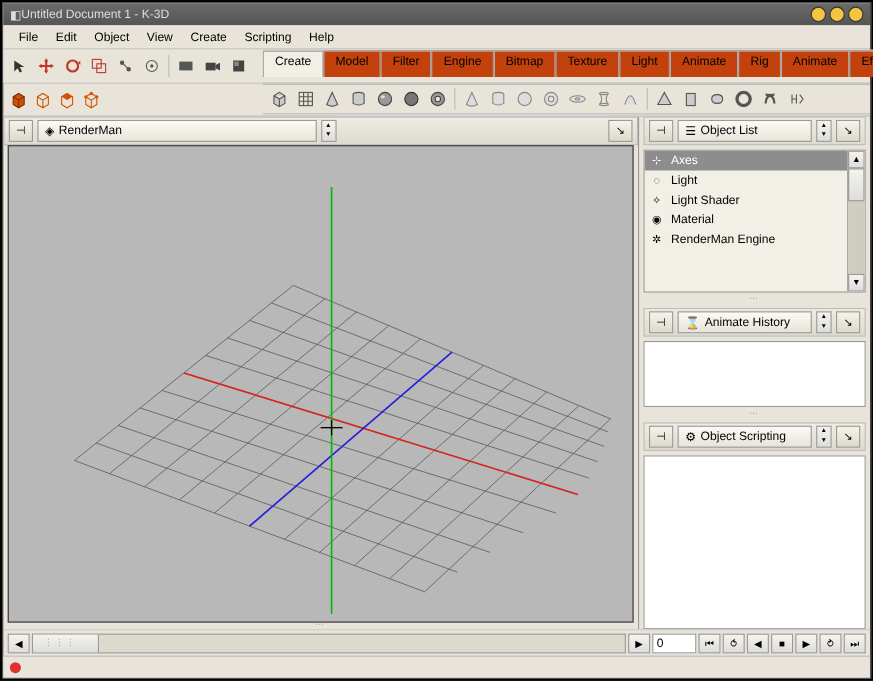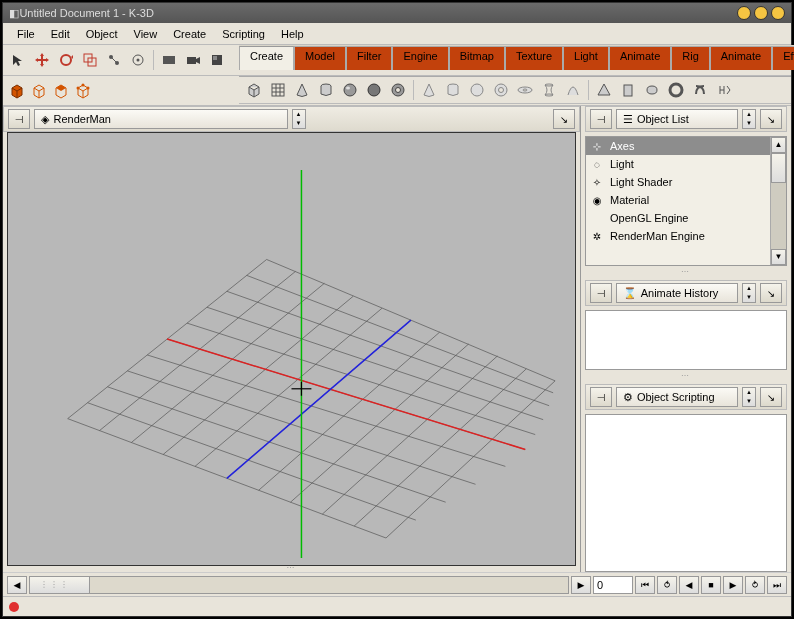--- a/index.html
+++ b/index.html
@@ -367,24 +367,20 @@
             </div>
           <div class="listrow">
               <span class="ico">✧</span>
               <span>Light Shader</span>
             </div>
           <div class="listrow">
               <span class="ico">◉</span>
               <span>Material</span>
             </div>
           <div class="listrow">
-              <span class="ico"></span>
-              <span>OpenGL Engine</span>
-            </div>
-          <div class="listrow">
               <span class="ico">✲</span>
               <span>RenderMan Engine</span>
             </div>
         </div>
         <div class="scrollbar">
           <div class="sbtn">▲</div>
           <div class="sbar">
               <div class="thumb"></div>
             </div>
           <div class="sbtn">▼</div>

